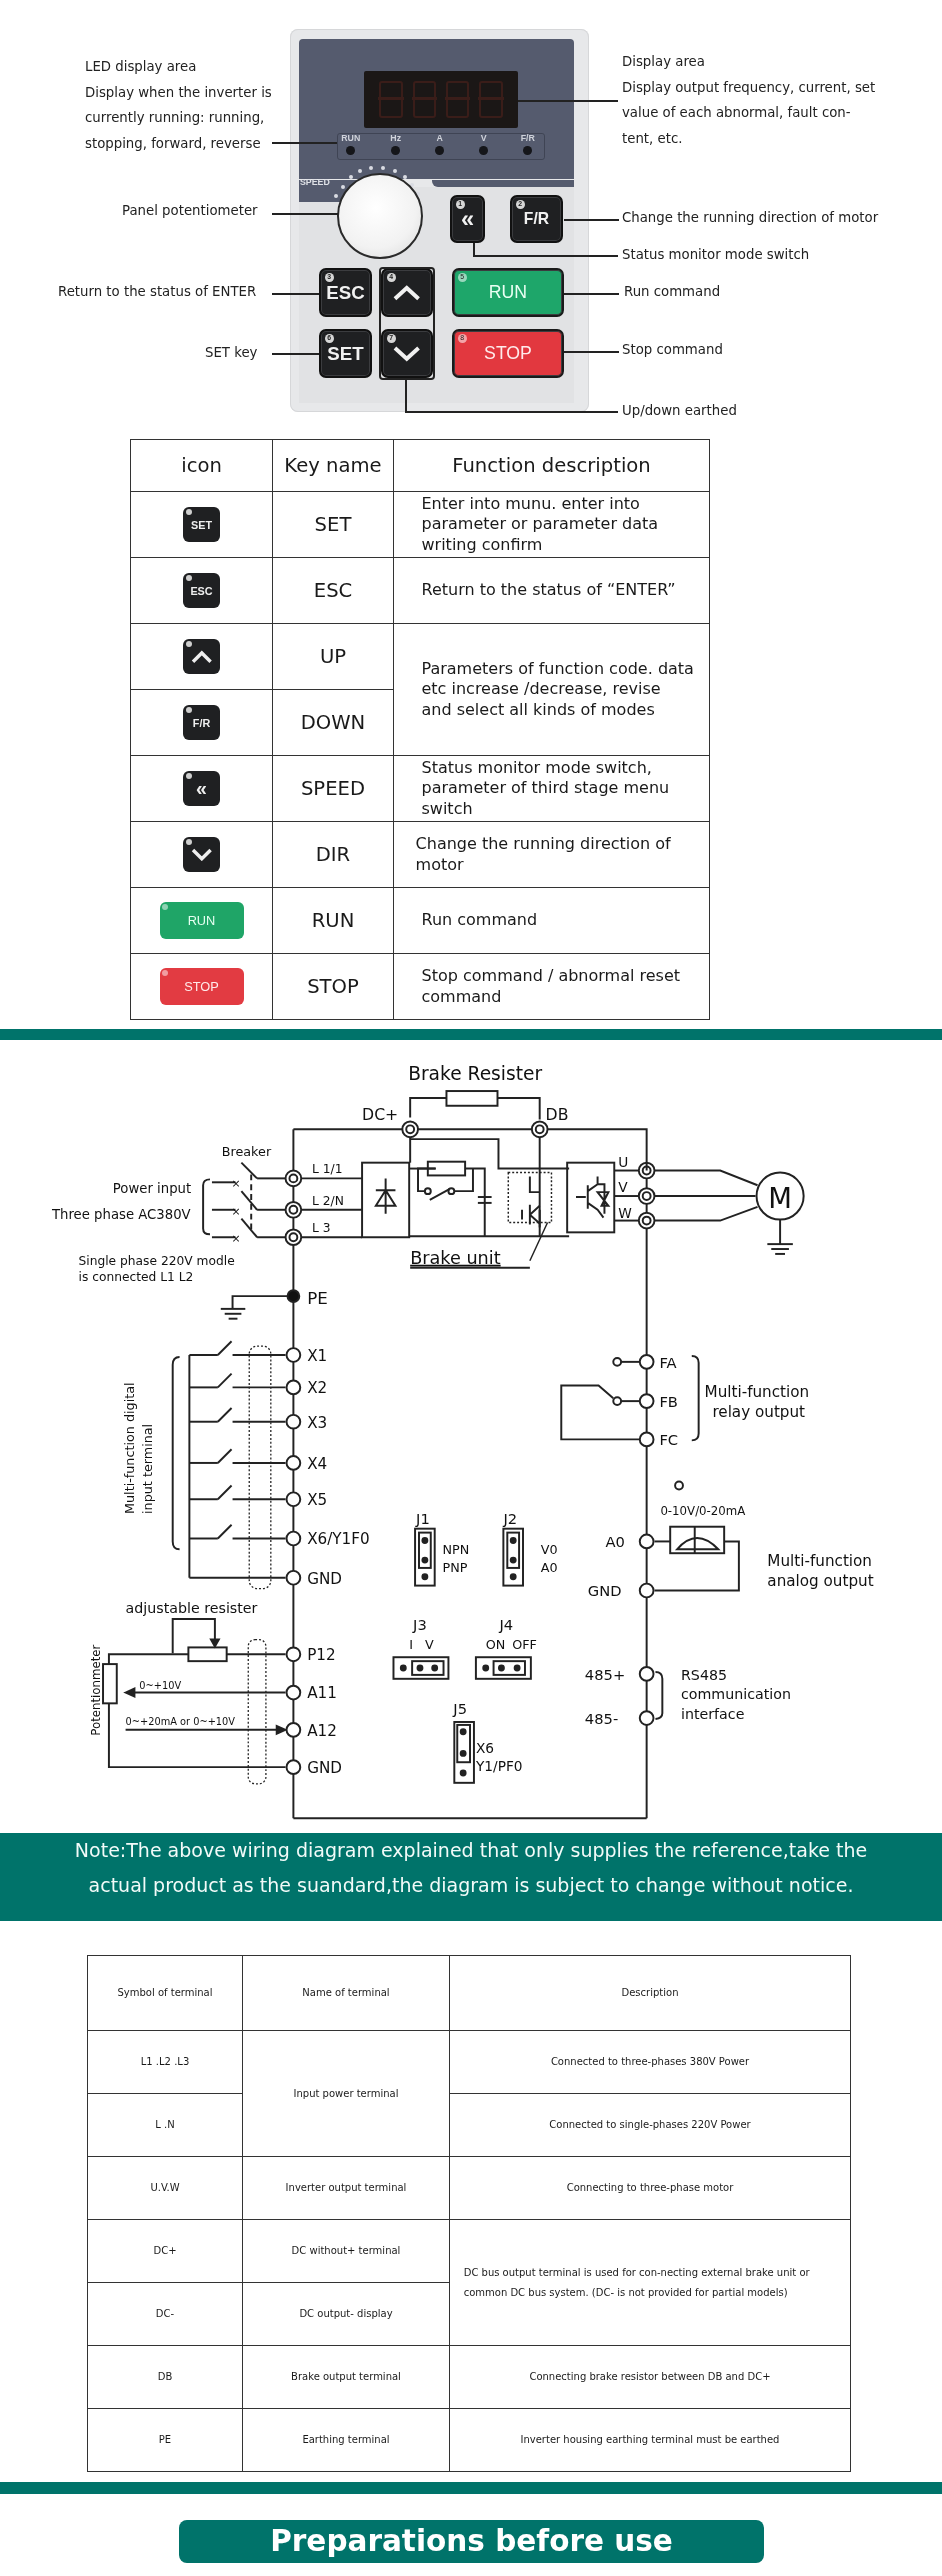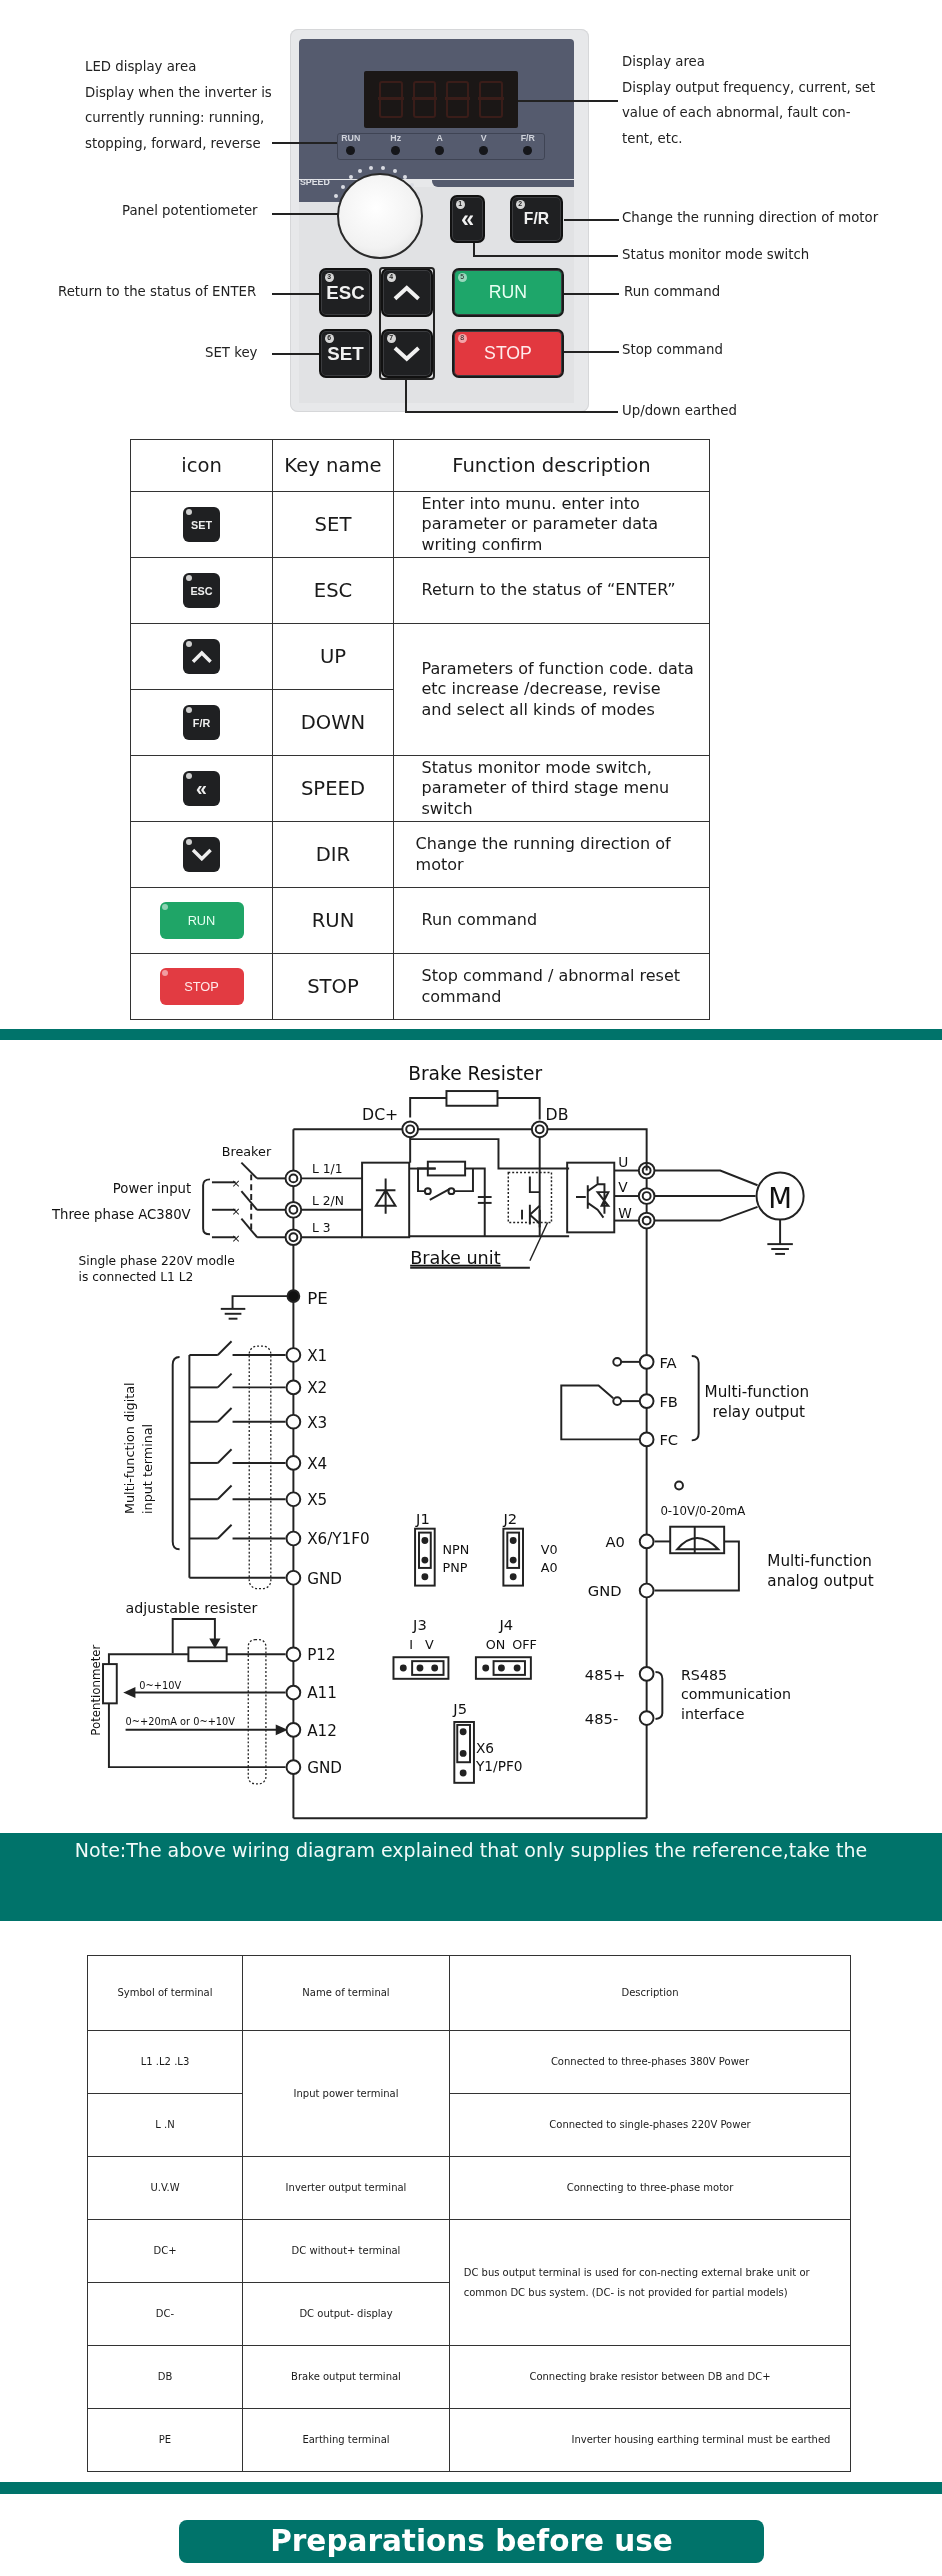--- a/index.html
+++ b/index.html
@@ -546,20 +546,21 @@
     <circle cx="472" cy="1764" r="2.5" fill="#222"></circle>
       <circle cx="472" cy="1786" r="2.5" fill="#222"></circle>
       <circle cx="472" cy="1806" r="2.5" fill="#222"></circle>
     <text x="485" y="1786" font-size="14" stroke="none">X6</text>
     <text x="485" y="1804" font-size="14" stroke="none">Y1/PF0</text>
   </g>
 </svg>
 
 <div class="note">
   <div>Note:The above wiring diagram explained that only supplies the reference,take the</div>
+  <div>actual product as the suandard,the diagram is subject to change without notice.</div>
 </div>
 
 <table class="ttable">
   <tbody>
       <tr>
     <th style="width:155px;">Symbol of terminal</th>
     <th style="width:207px;">Name of terminal</th>
     <th>Description</th>
   </tr>
   <tr>
@@ -586,20 +587,20 @@
     <td>DC output- display</td>
   </tr>
   <tr>
     <td>DB</td>
     <td>Brake output terminal</td>
     <td style="padding:0 19.6px;">Connecting brake resistor between DB and DC+</td>
   </tr>
   <tr>
     <td>PE</td>
     <td>Earthing terminal</td>
-    <td style="padding:0 19.6px;text-align:right;">Inverter housing earthing terminal must be earthed</td>
+    <td style="padding:0 19.6px;">Inverter housing earthing terminal must be earthed</td>
   </tr>
 </tbody>
   </table>
 
 <div class="band" style="top:2482px;height:11.8px;"></div>
 <div class="pill">Preparations before use</div>
 
 
 </body></html>

